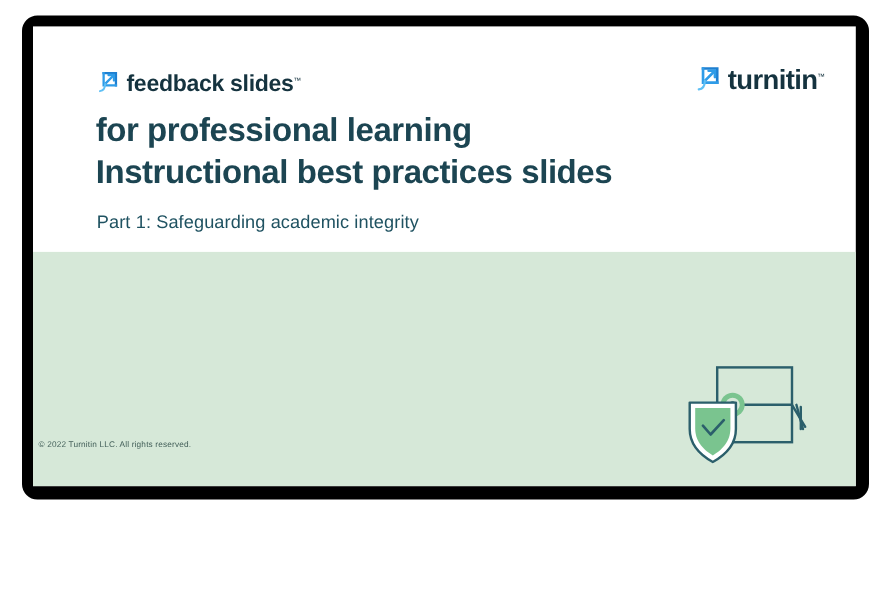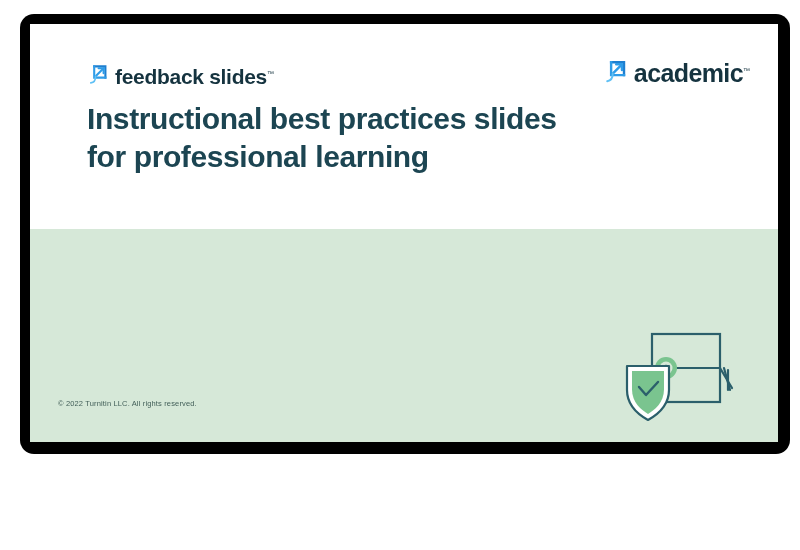--- a/index.html
+++ b/index.html
@@ -114,21 +114,21 @@
     top: 169px;
     font-size: 16.5px;
     font-weight: normal;
     color: #1f5261;
     letter-spacing: 0.1px;
   }
 
   
   .copyright {
     position: absolute;
-    left: 28px;
+    left: 5px;
     top: 375px;
     font-size: 7.5px;
     color: #44605a;
     letter-spacing: 0.15px;
   }
 
   
   .illustration {
     position: absolute;
     right: 18px;
@@ -164,28 +164,29 @@
     <div class="tu-lockup">
       <span>
         <svg width="23" height="26" viewBox="0 0 20 22" fill="none" aria-hidden="true">
           <path d="M6.2 3.4 H17.4 V14.6" stroke="#1e7fd0" stroke-width="2.1" stroke-linecap="square"></path>
           <path d="M17.4 14.6 H6.2 V3.4" stroke="#2f9ce8" stroke-width="2.1" stroke-linecap="square"></path>
           <path d="M7.6 13.2 L15.6 5.2" stroke="#2f9ce8" stroke-width="2.1" stroke-linecap="round"></path>
           <path d="M15.6 5.2 H10.6 M15.6 5.2 V10.2" stroke="#2f9ce8" stroke-width="2.1" stroke-linecap="round"></path>
           <path d="M7.6 13.2 C7.6 17.8 5.3 19.6 2.8 19.9" stroke="#5fc0f5" stroke-width="1.7" stroke-linecap="round" fill="none"></path>
         </svg>
       </span>
-      <span class="tu-wordmark"><span>academic</span><span class="tm tu-tm">™</span></span>
+      <span class="tu-wordmark"><span>turnitin</span><span class="tm tu-tm">™</span></span>
     </div>
 
     <div class="title">
+      <div>for professional learning</div>
       <div>Instructional best practices slides</div>
-      <div>for professional learning</div>
-    </div>
-
+    </div>
+
+    <div class="subtitle">Part 1: Safeguarding academic integrity</div>
 
     <div class="copyright">© 2022 Turnitin LLC. All rights reserved.</div>
 
     <div class="illustration">
       <svg width="140" height="110" viewBox="0 0 140 110" fill="none" aria-hidden="true">
 
         <rect x="32" y="12" width="68" height="68" stroke="#2b5f6b" stroke-width="2.2" fill="none"></rect>
 
         <path d="M46 46 H100" stroke="#2b5f6b" stroke-width="2.2"></path>
 

